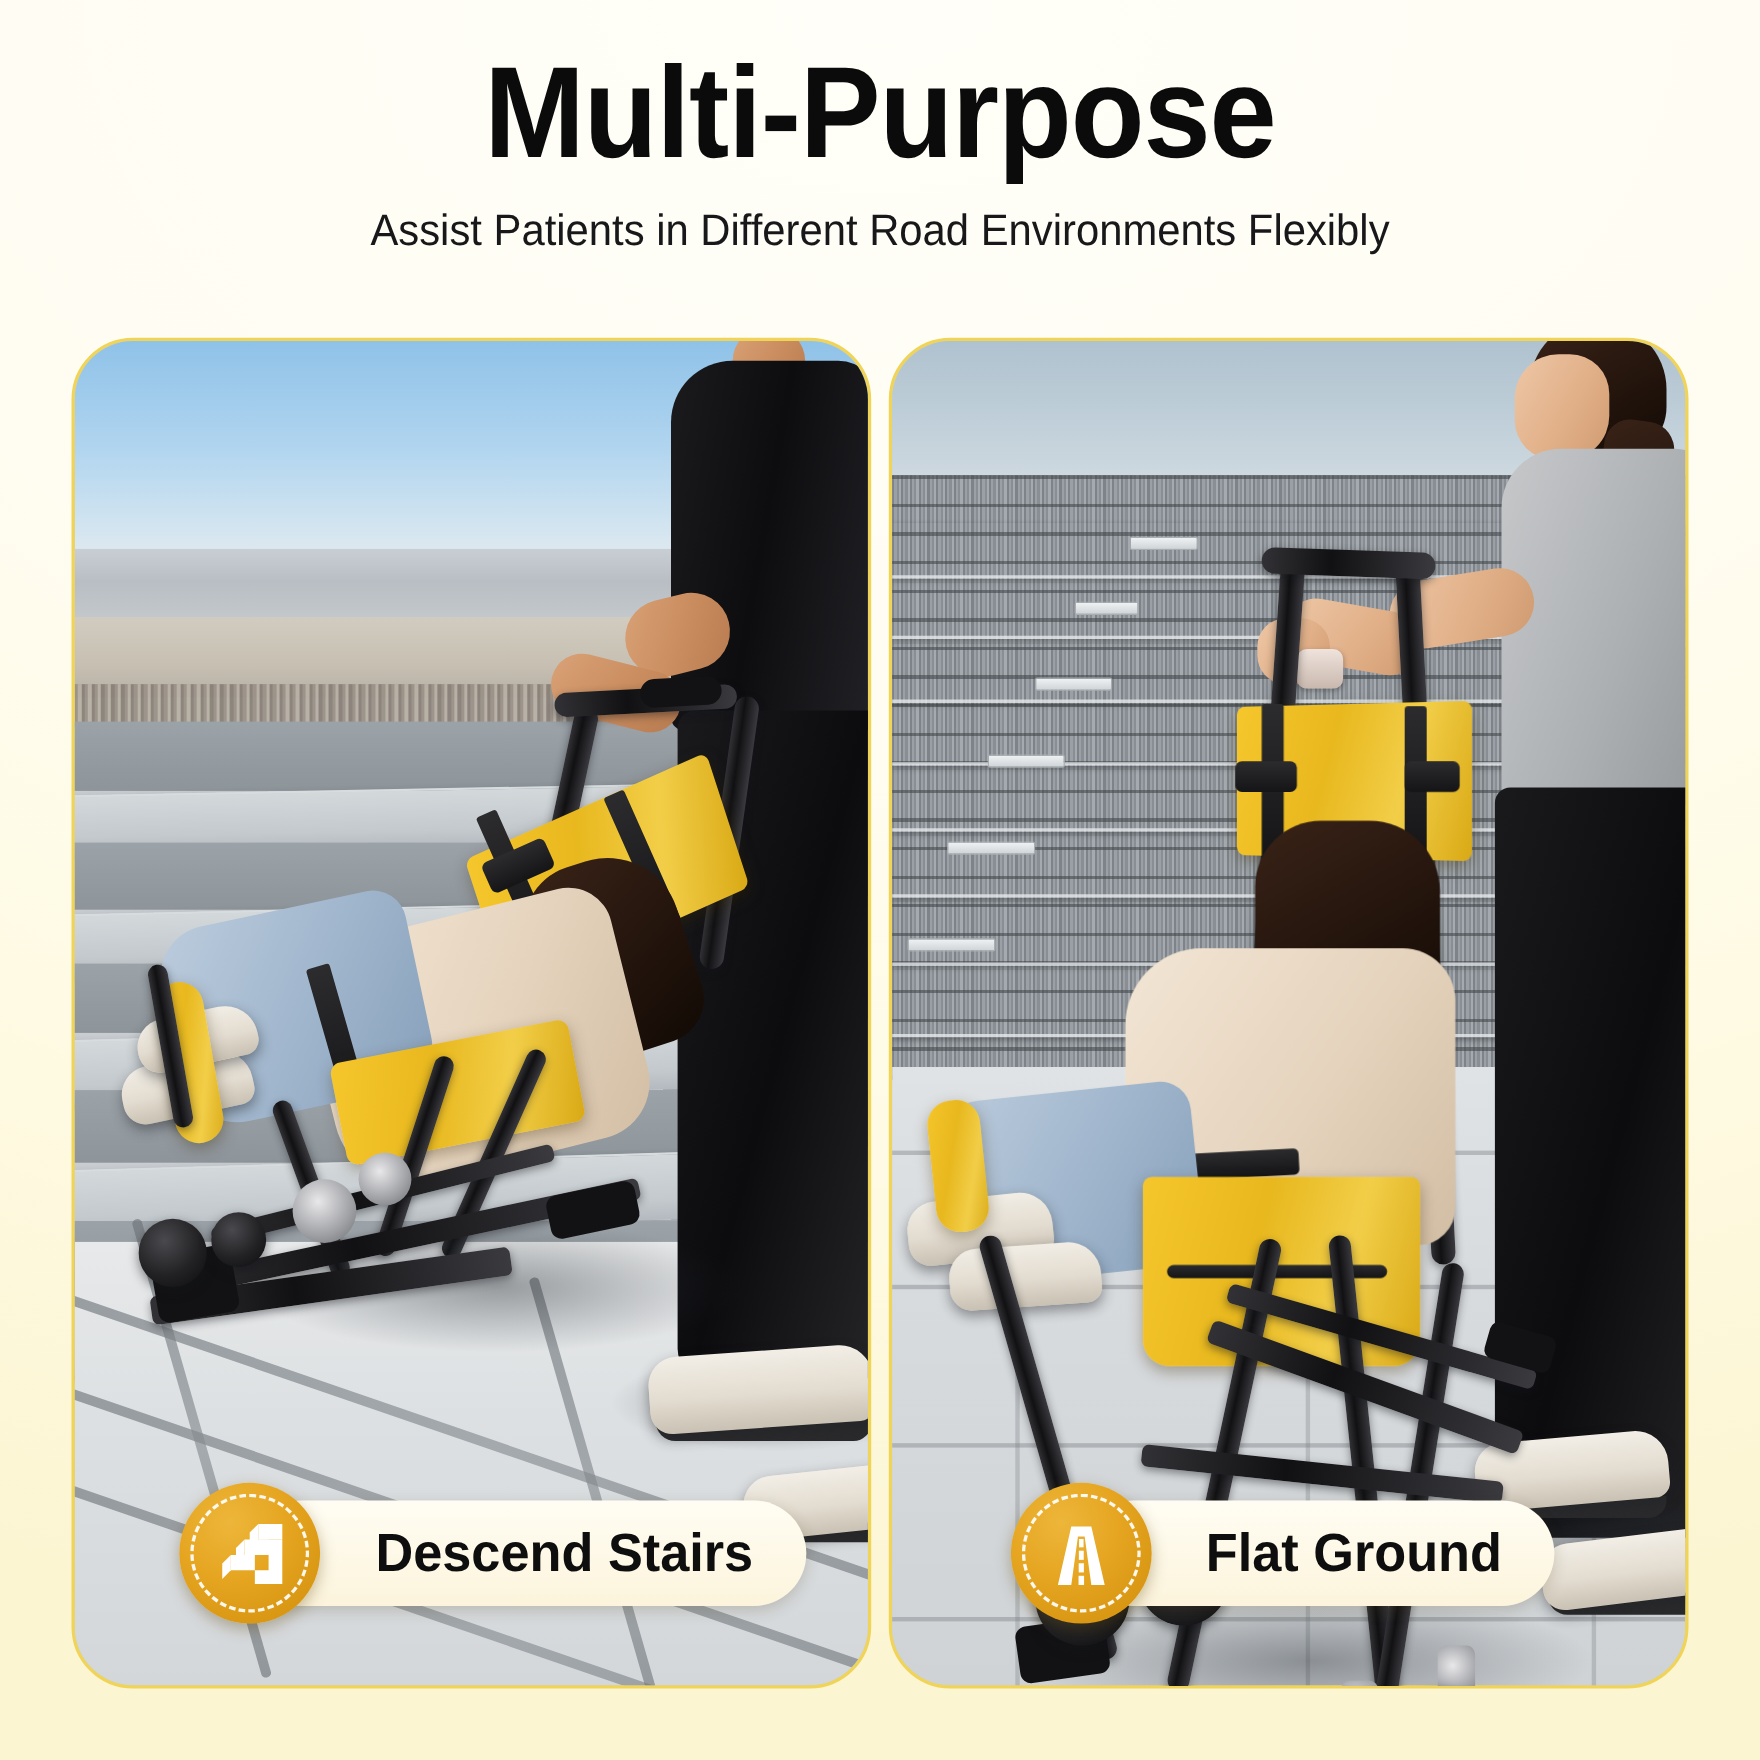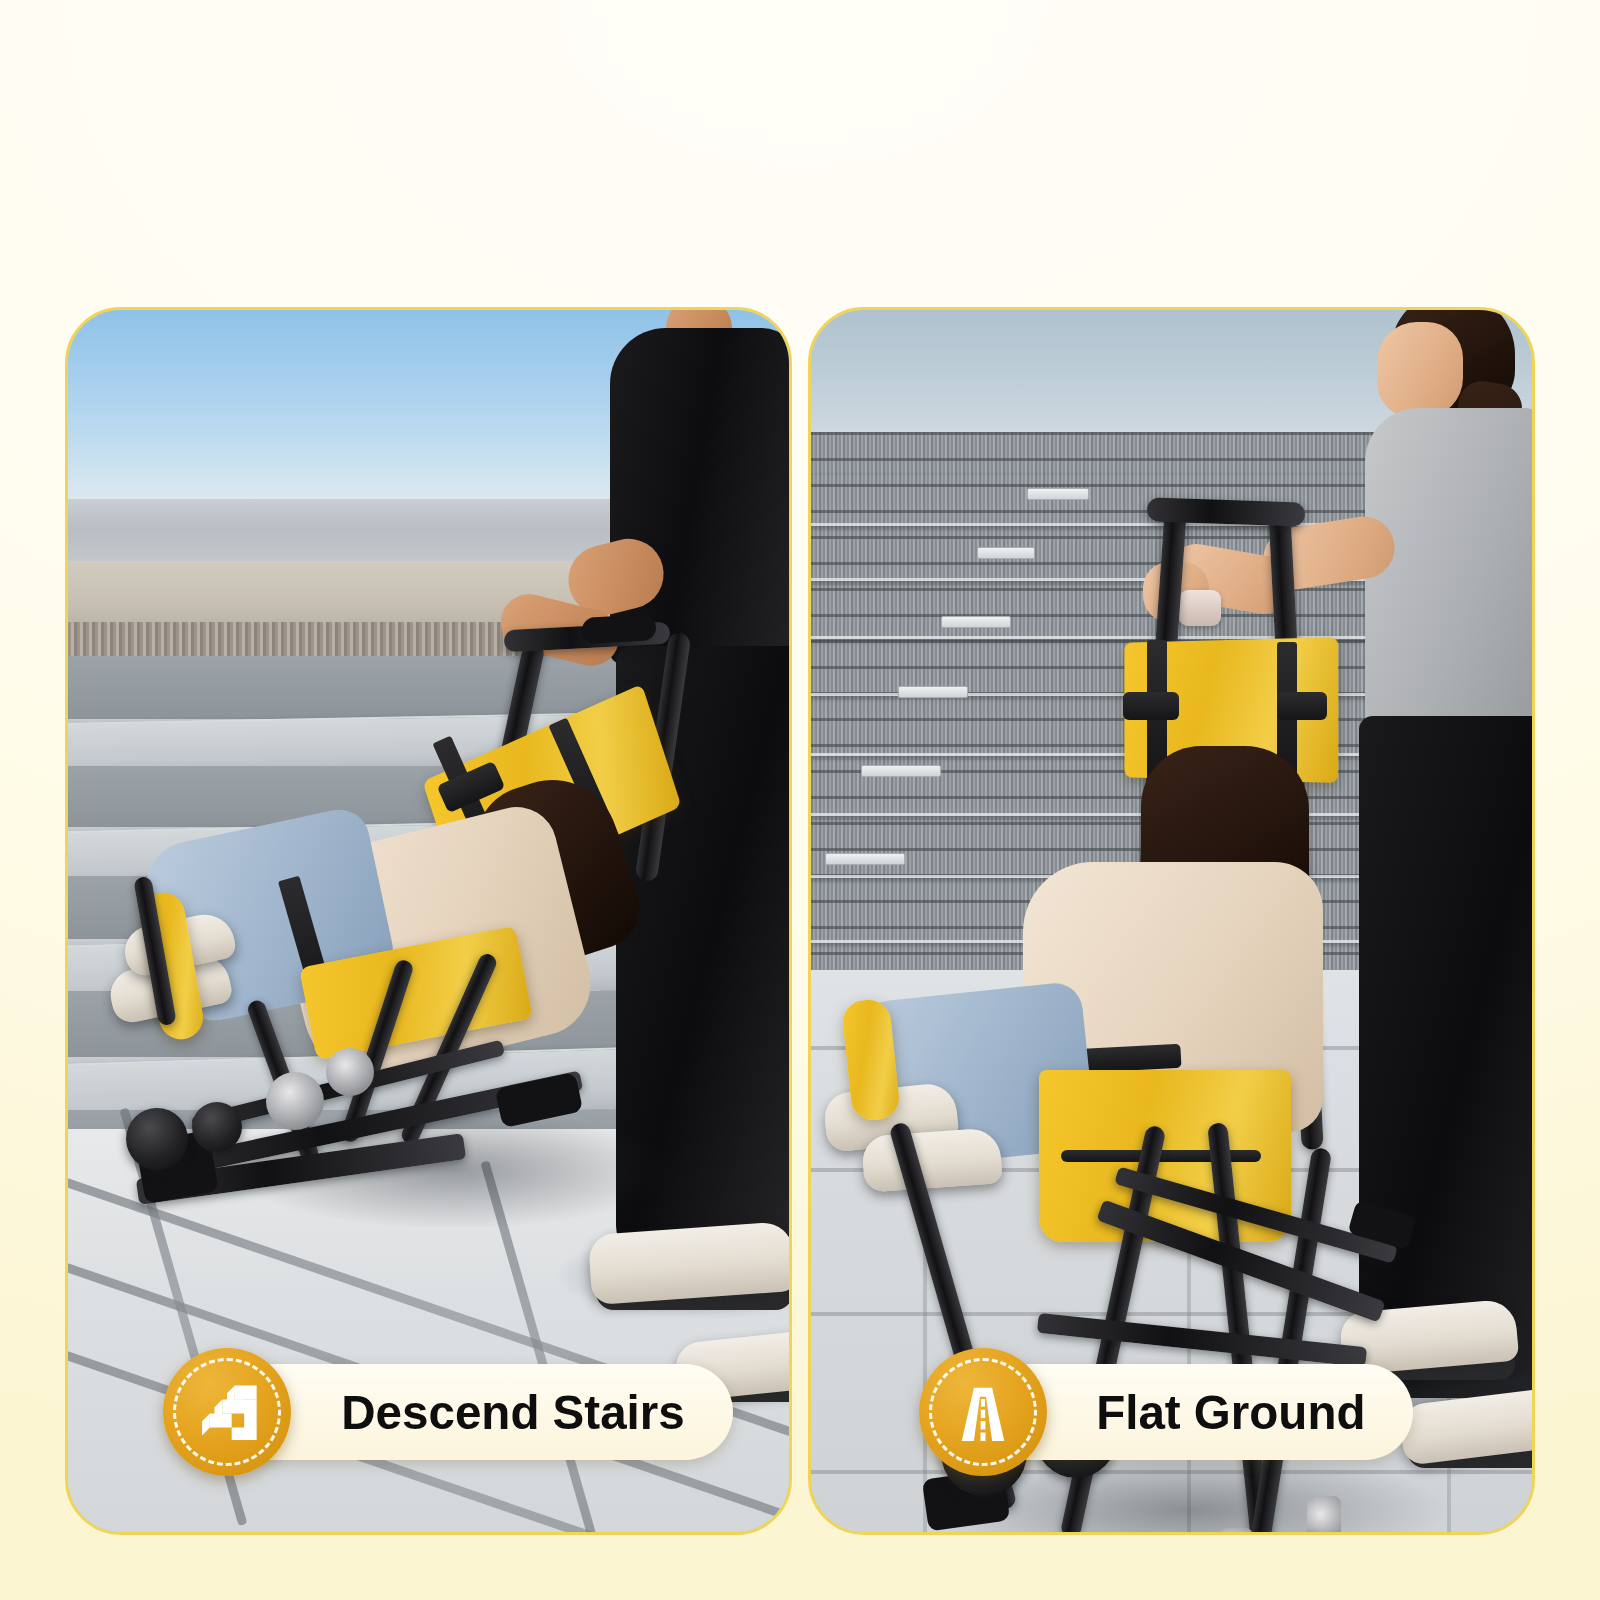--- a/index.html
+++ b/index.html
@@ -271,20 +271,24 @@
   .badge-icon {
     position:absolute; left:0; top:0; width:128px; height:128px;
     display:flex; align-items:center; justify-content:center;
   }
 </style>
 </head>
 <body>
 
 <div id="page">
 
+  <div id="header">
+    <div id="title">Multi-Purpose</div>
+    <div id="subtitle">Assist Patients in Different Road Environments Flexibly</div>
+  </div>
 
   <div class="panel" id="panel-right">
     <div class="scene">
 
       <div class="sky-overcast"></div>
       <div class="ribbed-bank"></div>
 
       <div class="rib-step" style="top:13.5%; height:4.2%;"></div>
       <div class="rib-step" style="top:18.0%; height:4.2%;"></div>
       <div class="rib-step" style="top:22.5%; height:4.4%;"></div>

